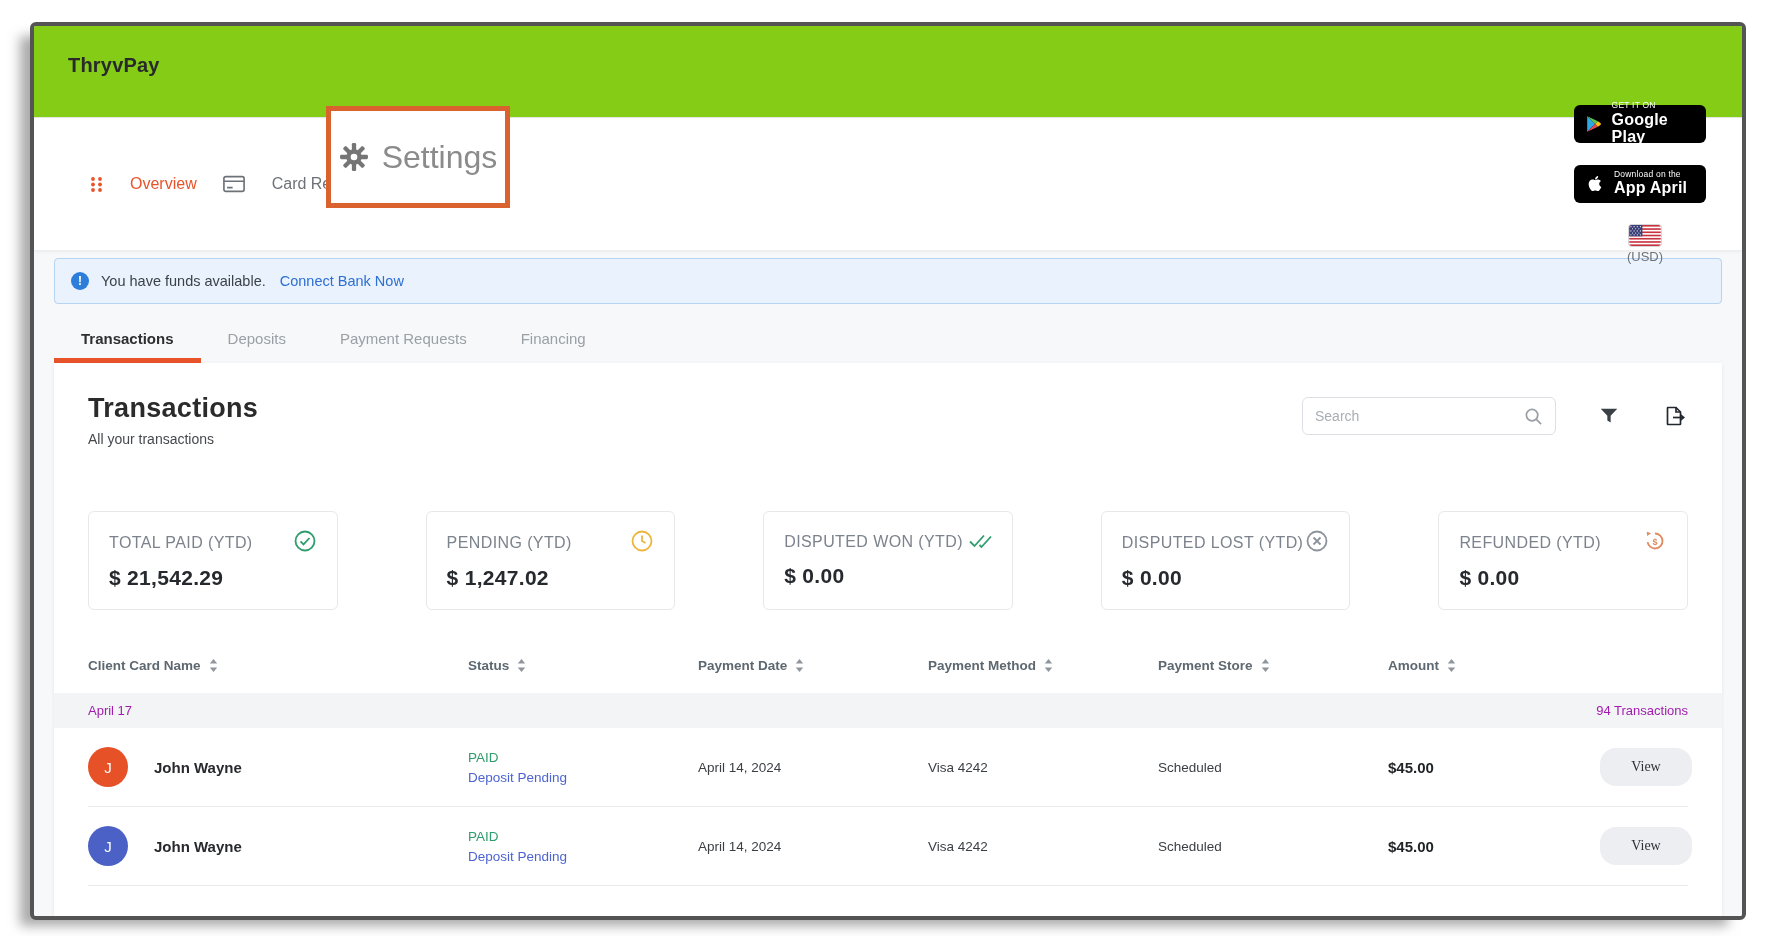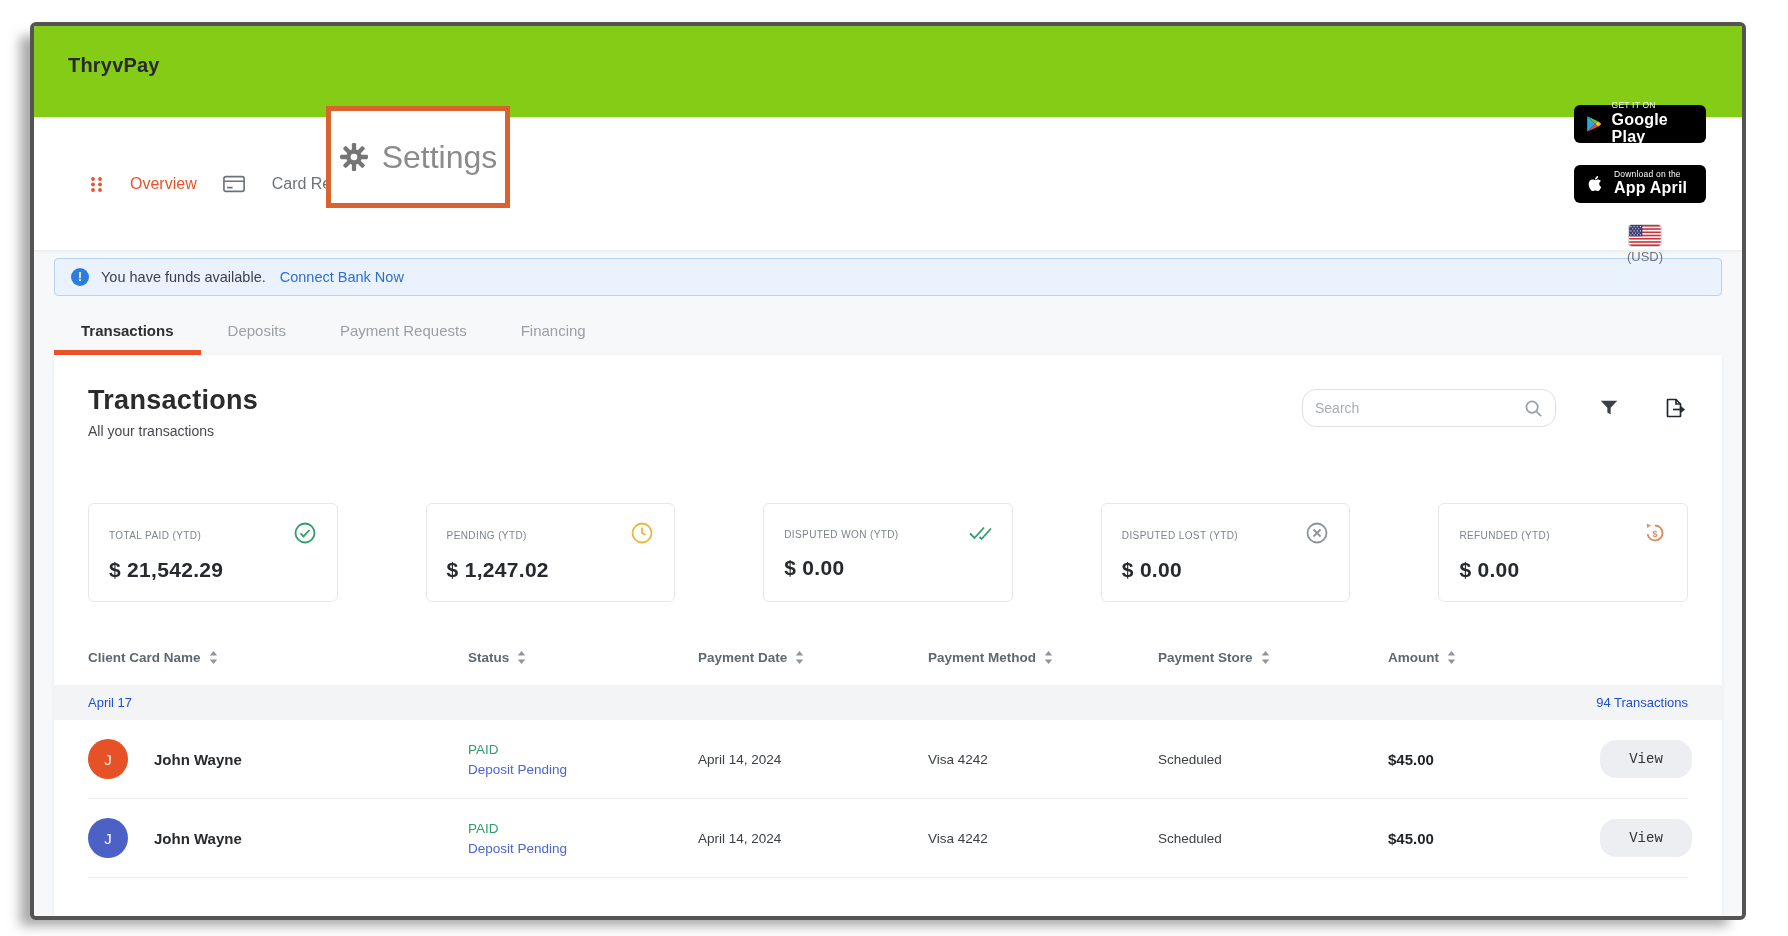--- a/index.html
+++ b/index.html
@@ -28,68 +28,68 @@
   .badge-text { line-height:1.1; }
   .badge-tagline { font-size:8.5px; letter-spacing:.2px; }
   .badge-name { font-size:16px; font-weight:bold; letter-spacing:.2px; }
   .currency-block { display:flex; flex-direction:column; align-items:center; gap:3px; margin-left:10px; }
   .flag-wrap { width:32px; height:21px; border-radius:3px; overflow:hidden; box-shadow:0 0 0 1px #d7d7d7; }
   .currency-label { font-size:13px; color:#6d7278; }
 
   
   .page-body { flex:1; background:#f7f8f9; padding:8px 20px 0; display:flex; flex-direction:column; overflow:hidden; }
 
-  .banner { flex:none; height:38px; background:#e9f2fd; border:1px solid #b5d3f2; border-radius:4px;
+  .banner { flex:none; height:46px; background:#e9f2fd; border:1px solid #b5d3f2; border-radius:4px;
             display:flex; align-items:center; gap:12px; padding:0 16px; font-size:14.5px; color:#3c4248; }
   .info-icon { width:18px; height:18px; border-radius:50%; background:#2d7ddb; color:#fff; font-size:12px;
                font-weight:bold; display:flex; align-items:center; justify-content:center; flex:none; }
   .info-icon::before { content:"!"; }
   .banner-link { color:#2d6fd2; cursor:pointer; margin-left:2px; }
 
   .tabs { display:flex; margin-top:12px; flex:none; }
   .tab { padding:14px 27px 11px; font-size:15px; color:#9aa0a6; border-bottom:5px solid transparent; cursor:pointer; }
   .tab.active { color:#2d2f31; font-weight:bold; border-bottom-color:#e8532a; }
 
   .main-card { flex:1; background:#fff; box-shadow:0 1px 4px rgba(0,0,0,0.07); padding:30px 34px 0;
                display:flex; flex-direction:column; overflow:hidden; }
 
   .card-header { display:flex; justify-content:space-between; align-items:flex-start; flex:none; }
   .panel-title { font-size:27px; font-weight:bold; color:#2b2b2b; letter-spacing:.3px; }
   .panel-subtitle { font-size:14px; color:#45494e; margin-top:7px; }
   .controls { display:flex; align-items:center; gap:42px; margin-top:4px; }
-  .search-box { width:254px; height:38px; border:1px solid #dcdfe3; border-radius:14px; background:#fff;
+  .search-box { width:254px; height:38px; border:1px solid #dcdfe3; border-radius:6px; background:#fff;
                 display:flex; align-items:center; padding:0 12px; }
   .search-box input { border:none; outline:none; flex:1; font-size:14px; color:#555; background:transparent; font-family:inherit; }
   .search-box input::placeholder { color:#a9aeb4; }
   .icon-btn { background:none; border:none; cursor:pointer; display:flex; align-items:center; }
 
   .stats-row { display:flex; gap:88px; margin-top:64px; flex:none; }
   .stat-card { flex:1; border:1px solid #e7e8ea; border-radius:6px; background:#fff; padding:17px 20px 19px; }
   .stat-top { display:flex; justify-content:space-between; align-items:center; }
-  .stat-label { font-size:10px; color:#7c838c; letter-spacing:.4px;text-align:right; }
+  .stat-label { font-size:16px; color:#7c838c; letter-spacing:.4px;text-align:right; }
   .stat-value { font-size:21px; font-weight:600; color:#26292d; margin-top:9px; letter-spacing:.3px; }
 
   .grid-cols { display:grid; grid-template-columns:380px 230px 230px 230px 230px 212px 1fr; align-items:center; }
   .table-header { margin-top:48px; padding-bottom:20px; flex:none; }
   .th { display:inline-flex; align-items:center; gap:7px; font-size:13.5px; font-weight:bold; color:#5e6870; cursor:pointer; }
   .sort-svg { fill:#8f959c; }
 
   .group-row { margin:0 -34px; background:#f3f4f6; padding:10px 34px; display:flex; justify-content:space-between;
-               font-size:13px; color:#1d4ed8; flex:none; }
+               font-size:13px; color:#a21caf; flex:none; }
 
   .t-row { padding:19px 0; border-bottom:1px solid #ececee; font-size:13.5px; color:#3a3f44; flex:none; }
   .client-cell { display:flex; align-items:center; gap:26px; }
   .avatar { width:40px; height:40px; border-radius:50%; color:#fff; font-size:15px;
             display:flex; align-items:center; justify-content:center; flex:none; }
   .client-name { font-weight:bold; font-size:15px; color:#27292c; }
   .status-paid { color:#2f9d6d; }
   .status-sub { color:#4d63d1; margin-top:5px; cursor:pointer; }
   .amount { font-weight:bold; font-size:15px; color:#1f2326; }
   .view-btn { width:92px; height:38px; background:#eceef1; border:none; border-radius:16px; font-size:14px;
-              color:#2e3338; cursor:pointer; justify-self:end; font-family:Liberation Mono, monospace; }
+              color:#2e3338; cursor:pointer; justify-self:end; font-family:Liberation Serif, serif; }
 </style>
 </head>
 <body>
 
 <div class="frame">
 
   <div class="app-header">
     <div class="app-title">ThryvPay</div>
   </div>
 

